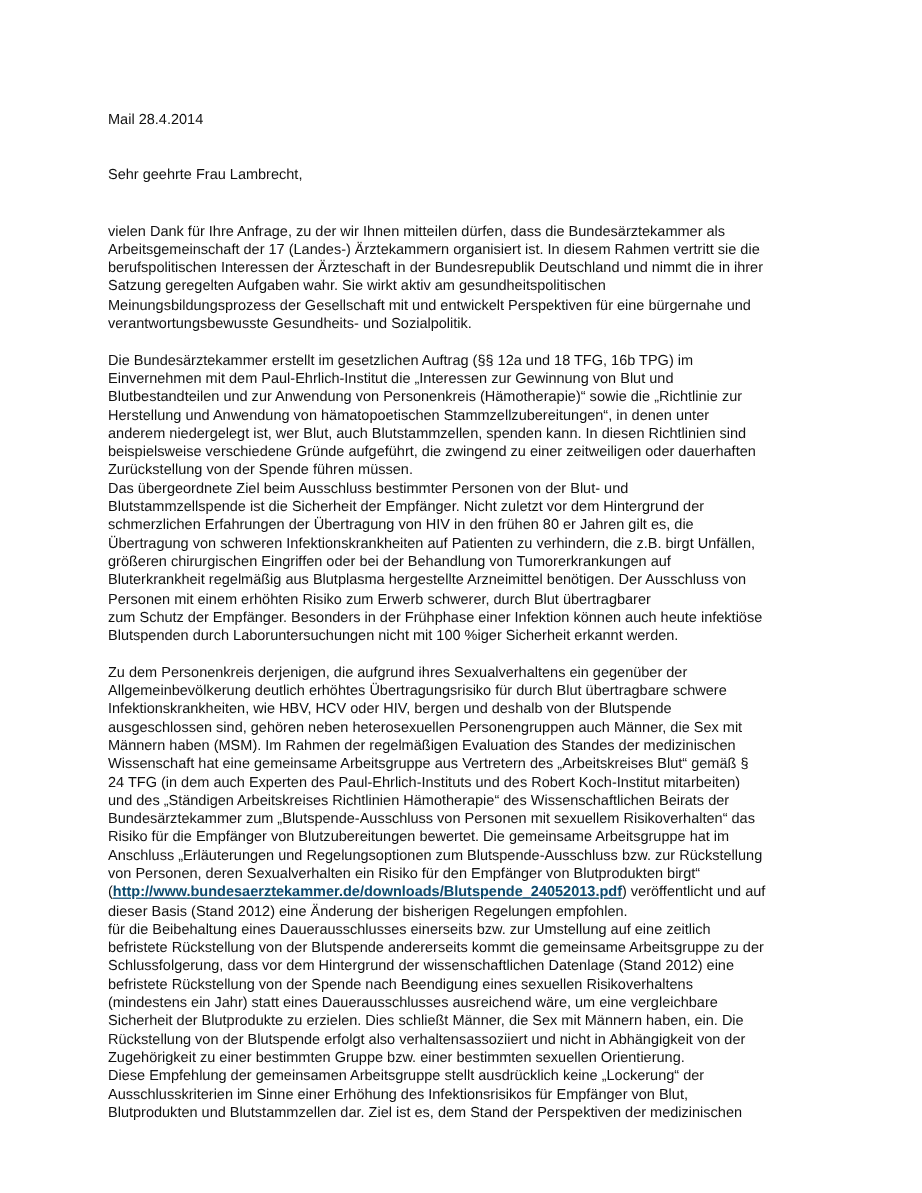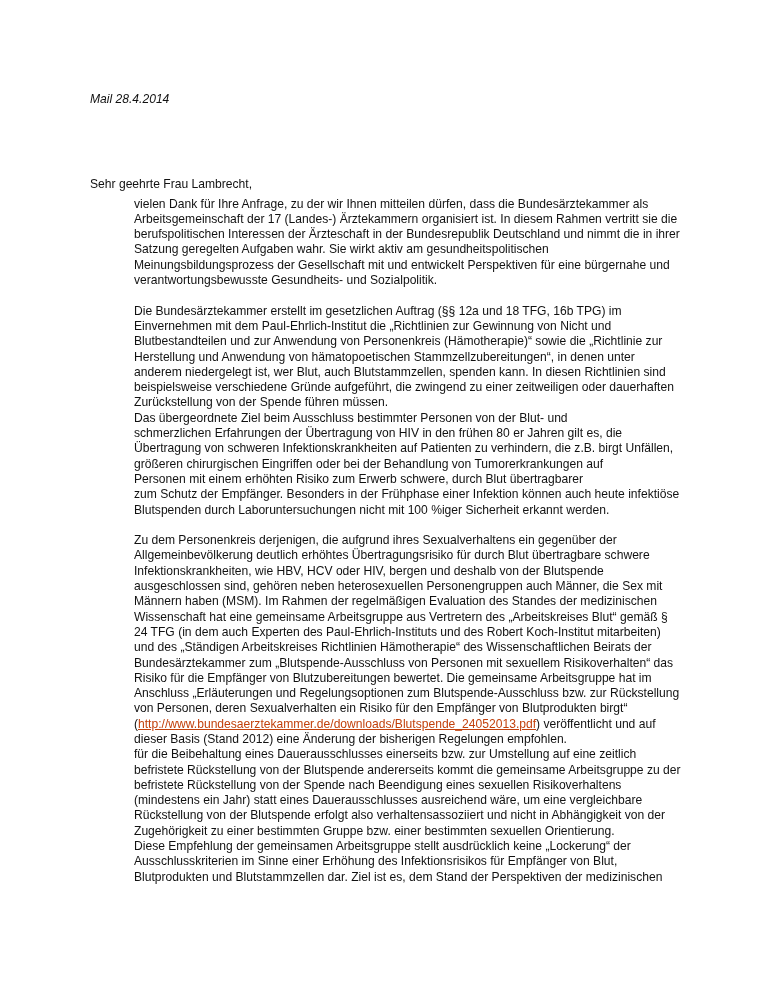--- a/index.html
+++ b/index.html
@@ -3,56 +3,58 @@
 <meta charset="utf-8">
 <style>
   html, body { margin: 0; padding: 0; background: #ffffff; }
   body { width: 768px; height: 994px; position: relative; overflow: hidden; }
   .page {
     position: absolute; left: 90px; top: 92px; width: 640px;
     font-family: "Liberation Sans", sans-serif; font-size: 12.1px;
     line-height: 15.3px; color: #111111;
   }
   .line { display: block; white-space: nowrap; }
-  .date { margin-bottom: 70px; font-style: italic; }
-  .salutation { margin-bottom: 4px; }
-  .para { margin-bottom: 15.3px; margin-left: 44px; }
+  .date { margin-bottom: 31px; }
+  .salutation { margin-bottom: 32px; }
+  .para { margin-bottom: 15.3px; }
   .para.tight { margin-bottom: 0; }
-  a.link { color: #c2410c; text-decoration: underline; }
+  a.link { color: #0c4a6e; text-decoration: underline; font-weight: bold; }
 </style>
 </head>
 <body>
 
 <div class="page">
   <div class="line date">Mail 28.4.2014</div>
   <div class="line salutation">Sehr geehrte Frau Lambrecht,</div>
 
   <div class="para">
       <span class="line">vielen Dank für Ihre Anfrage, zu der wir Ihnen mitteilen dürfen, dass die Bundesärztekammer als</span>
       <span class="line">Arbeitsgemeinschaft der 17 (Landes-) Ärztekammern organisiert ist. In diesem Rahmen vertritt sie die</span>
       <span class="line">berufspolitischen Interessen der Ärzteschaft in der Bundesrepublik Deutschland und nimmt die in ihrer</span>
       <span class="line">Satzung geregelten Aufgaben wahr. Sie wirkt aktiv am gesundheitspolitischen</span>
       <span class="line">Meinungsbildungsprozess der Gesellschaft mit und entwickelt Perspektiven für eine bürgernahe und</span>
       <span class="line">verantwortungsbewusste Gesundheits- und Sozialpolitik.</span>
     </div>
   <div class="para tight">
       <span class="line">Die Bundesärztekammer erstellt im gesetzlichen Auftrag (§§ 12a und 18 TFG, 16b TPG) im</span>
-      <span class="line">Einvernehmen mit dem Paul-Ehrlich-Institut die „Richtlinien zur Gewinnung von Nicht und</span>
+      <span class="line">Einvernehmen mit dem Paul-Ehrlich-Institut die „Interessen zur Gewinnung von Blut und</span>
       <span class="line">Blutbestandteilen und zur Anwendung von Personenkreis (Hämotherapie)“ sowie die „Richtlinie zur</span>
       <span class="line">Herstellung und Anwendung von hämatopoetischen Stammzellzubereitungen“, in denen unter</span>
       <span class="line">anderem niedergelegt ist, wer Blut, auch Blutstammzellen, spenden kann. In diesen Richtlinien sind</span>
       <span class="line">beispielsweise verschiedene Gründe aufgeführt, die zwingend zu einer zeitweiligen oder dauerhaften</span>
       <span class="line">Zurückstellung von der Spende führen müssen.</span>
     </div>
   <div class="para">
       <span class="line">Das übergeordnete Ziel beim Ausschluss bestimmter Personen von der Blut- und</span>
+      <span class="line">Blutstammzellspende ist die Sicherheit der Empfänger. Nicht zuletzt vor dem Hintergrund der</span>
       <span class="line">schmerzlichen Erfahrungen der Übertragung von HIV in den frühen 80 er Jahren gilt es, die</span>
       <span class="line">Übertragung von schweren Infektionskrankheiten auf Patienten zu verhindern, die z.B. birgt Unfällen,</span>
       <span class="line">größeren chirurgischen Eingriffen oder bei der Behandlung von Tumorerkrankungen auf</span>
-      <span class="line">Personen mit einem erhöhten Risiko zum Erwerb schwere, durch Blut übertragbarer</span>
+      <span class="line">Bluterkrankheit regelmäßig aus Blutplasma hergestellte Arzneimittel benötigen. Der Ausschluss von</span>
+      <span class="line">Personen mit einem erhöhten Risiko zum Erwerb schwerer, durch Blut übertragbarer</span>
       <span class="line">zum Schutz der Empfänger. Besonders in der Frühphase einer Infektion können auch heute infektiöse</span>
       <span class="line">Blutspenden durch Laboruntersuchungen nicht mit 100 %iger Sicherheit erkannt werden.</span>
     </div>
 
   <div class="para tight">
     <div>
         <span class="line">Zu dem Personenkreis derjenigen, die aufgrund ihres Sexualverhaltens ein gegenüber der</span>
         <span class="line">Allgemeinbevölkerung deutlich erhöhtes Übertragungsrisiko für durch Blut übertragbare schwere</span>
         <span class="line">Infektionskrankheiten, wie HBV, HCV oder HIV, bergen und deshalb von der Blutspende</span>
         <span class="line">ausgeschlossen sind, gehören neben heterosexuellen Personengruppen auch Männer, die Sex mit</span>
@@ -67,22 +69,24 @@
       </div>
     <span class="line"><span>(</span><a class="link" href="#">http://www.bundesaerztekammer.de/downloads/Blutspende_24052013.pdf</a><span>) veröffentlicht und auf</span></span>
     <div>
         <span class="line">dieser Basis (Stand 2012) eine Änderung der bisherigen Regelungen empfohlen.</span>
       </div>
   </div>
 
   <div class="para tight">
       <span class="line">für die Beibehaltung eines Dauerausschlusses einerseits bzw. zur Umstellung auf eine zeitlich</span>
       <span class="line">befristete Rückstellung von der Blutspende andererseits kommt die gemeinsame Arbeitsgruppe zu der</span>
+      <span class="line">Schlussfolgerung, dass vor dem Hintergrund der wissenschaftlichen Datenlage (Stand 2012) eine</span>
       <span class="line">befristete Rückstellung von der Spende nach Beendigung eines sexuellen Risikoverhaltens</span>
       <span class="line">(mindestens ein Jahr) statt eines Dauerausschlusses ausreichend wäre, um eine vergleichbare</span>
+      <span class="line">Sicherheit der Blutprodukte zu erzielen. Dies schließt Männer, die Sex mit Männern haben, ein. Die</span>
       <span class="line">Rückstellung von der Blutspende erfolgt also verhaltensassoziiert und nicht in Abhängigkeit von der</span>
       <span class="line">Zugehörigkeit zu einer bestimmten Gruppe bzw. einer bestimmten sexuellen Orientierung.</span>
     </div>
   <div class="para">
       <span class="line">Diese Empfehlung der gemeinsamen Arbeitsgruppe stellt ausdrücklich keine „Lockerung“ der</span>
       <span class="line">Ausschlusskriterien im Sinne einer Erhöhung des Infektionsrisikos für Empfänger von Blut,</span>
       <span class="line">Blutprodukten und Blutstammzellen dar. Ziel ist es, dem Stand der Perspektiven der medizinischen</span>
     </div>
 </div>
 

